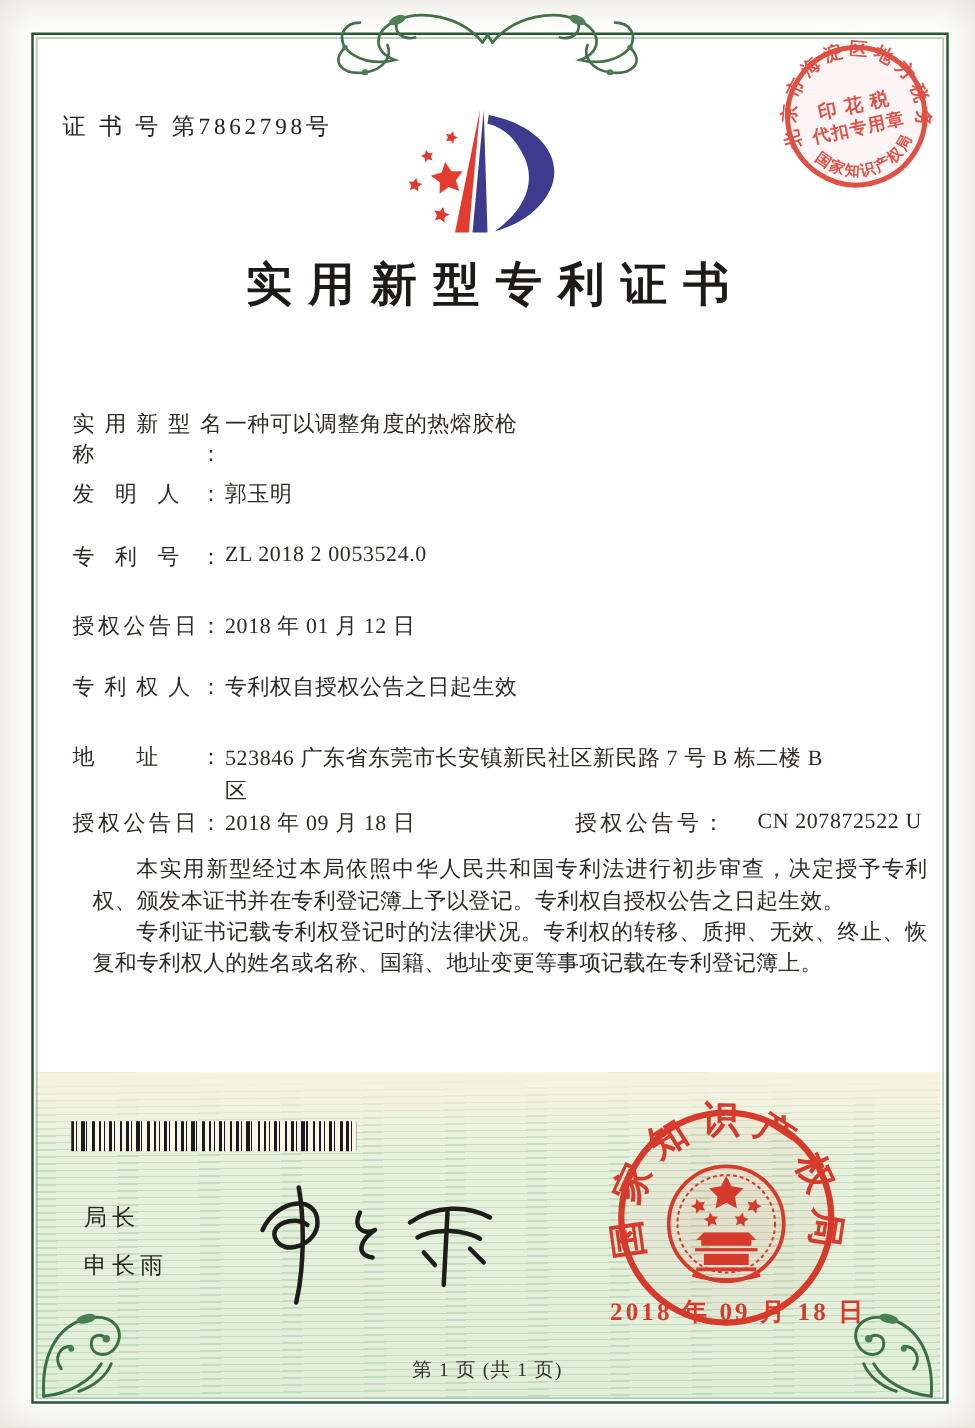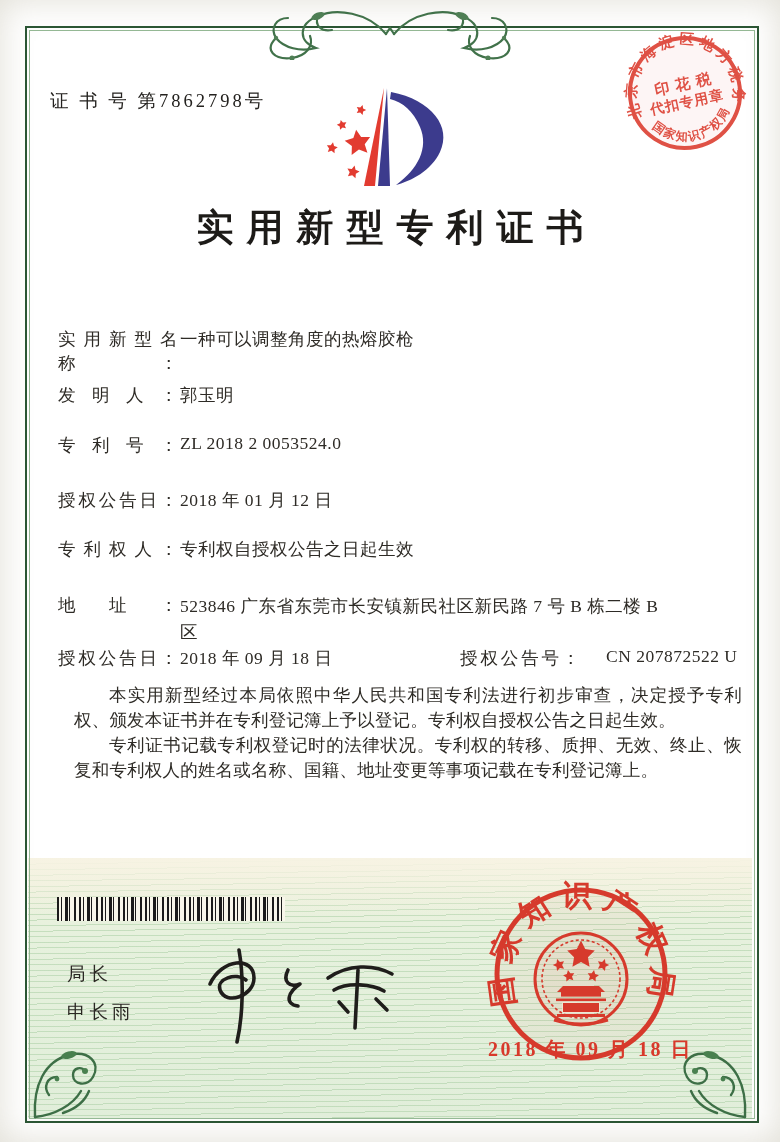--- a/index.html
+++ b/index.html
@@ -204,14 +204,15 @@
       <rect x="-20" y="13" width="40" height="4.6"></rect>
       <rect x="-25" y="19.5" width="50" height="2.6"></rect>
       <path d="M-18,24 h36 v9 h-36 z M-10,24 v9 M0,24 v9 M10,24 v9" stroke="#f2ead8" stroke-width="1.6"></path>
       <rect x="-18" y="24" width="36" height="9"></rect>
       <rect x="-24" y="35" width="48" height="3"></rect>
       <path d="M-27,41 Q0,49 27,41" fill="none" stroke="#d63a2c" stroke-width="3"></path>
     </g>
   </svg>
   <div class="seal-date">2018 年 09 月 18 日</div>
 
+  <div class="footer">第 1 页 (共 1 页)</div>
 
 </div>
 
 </body></html>

